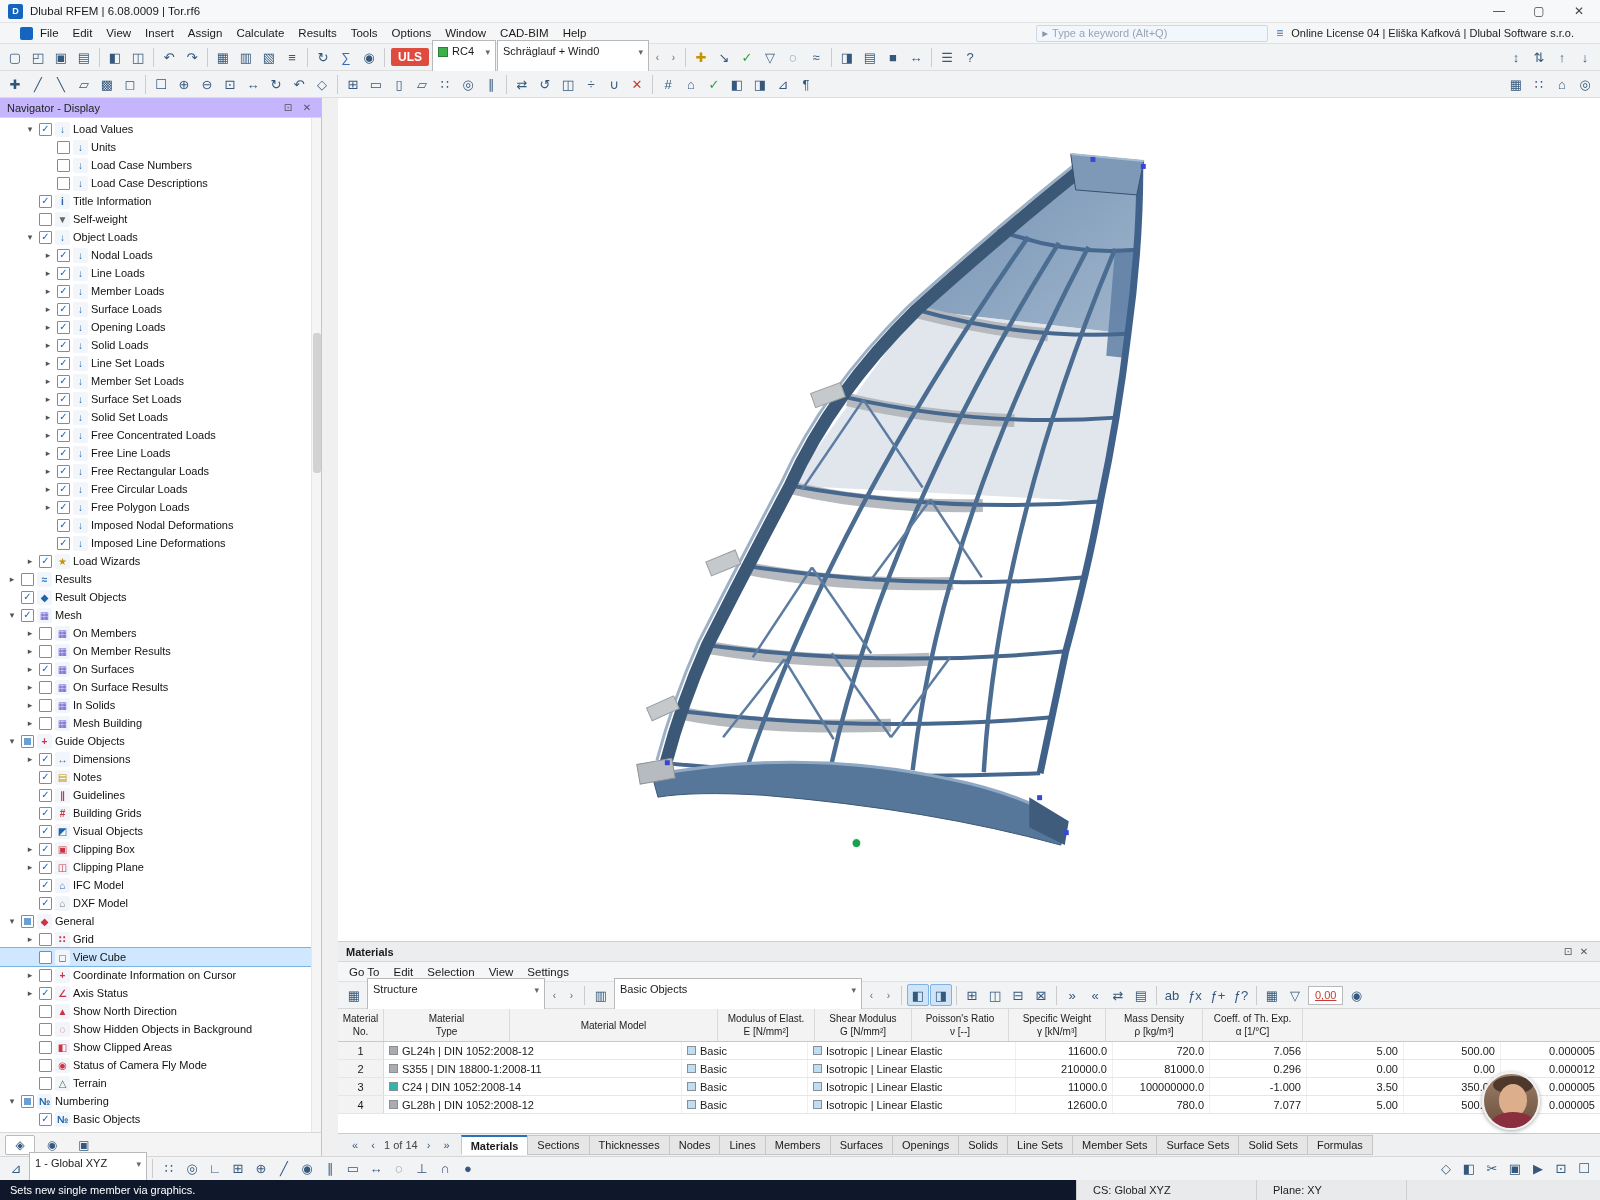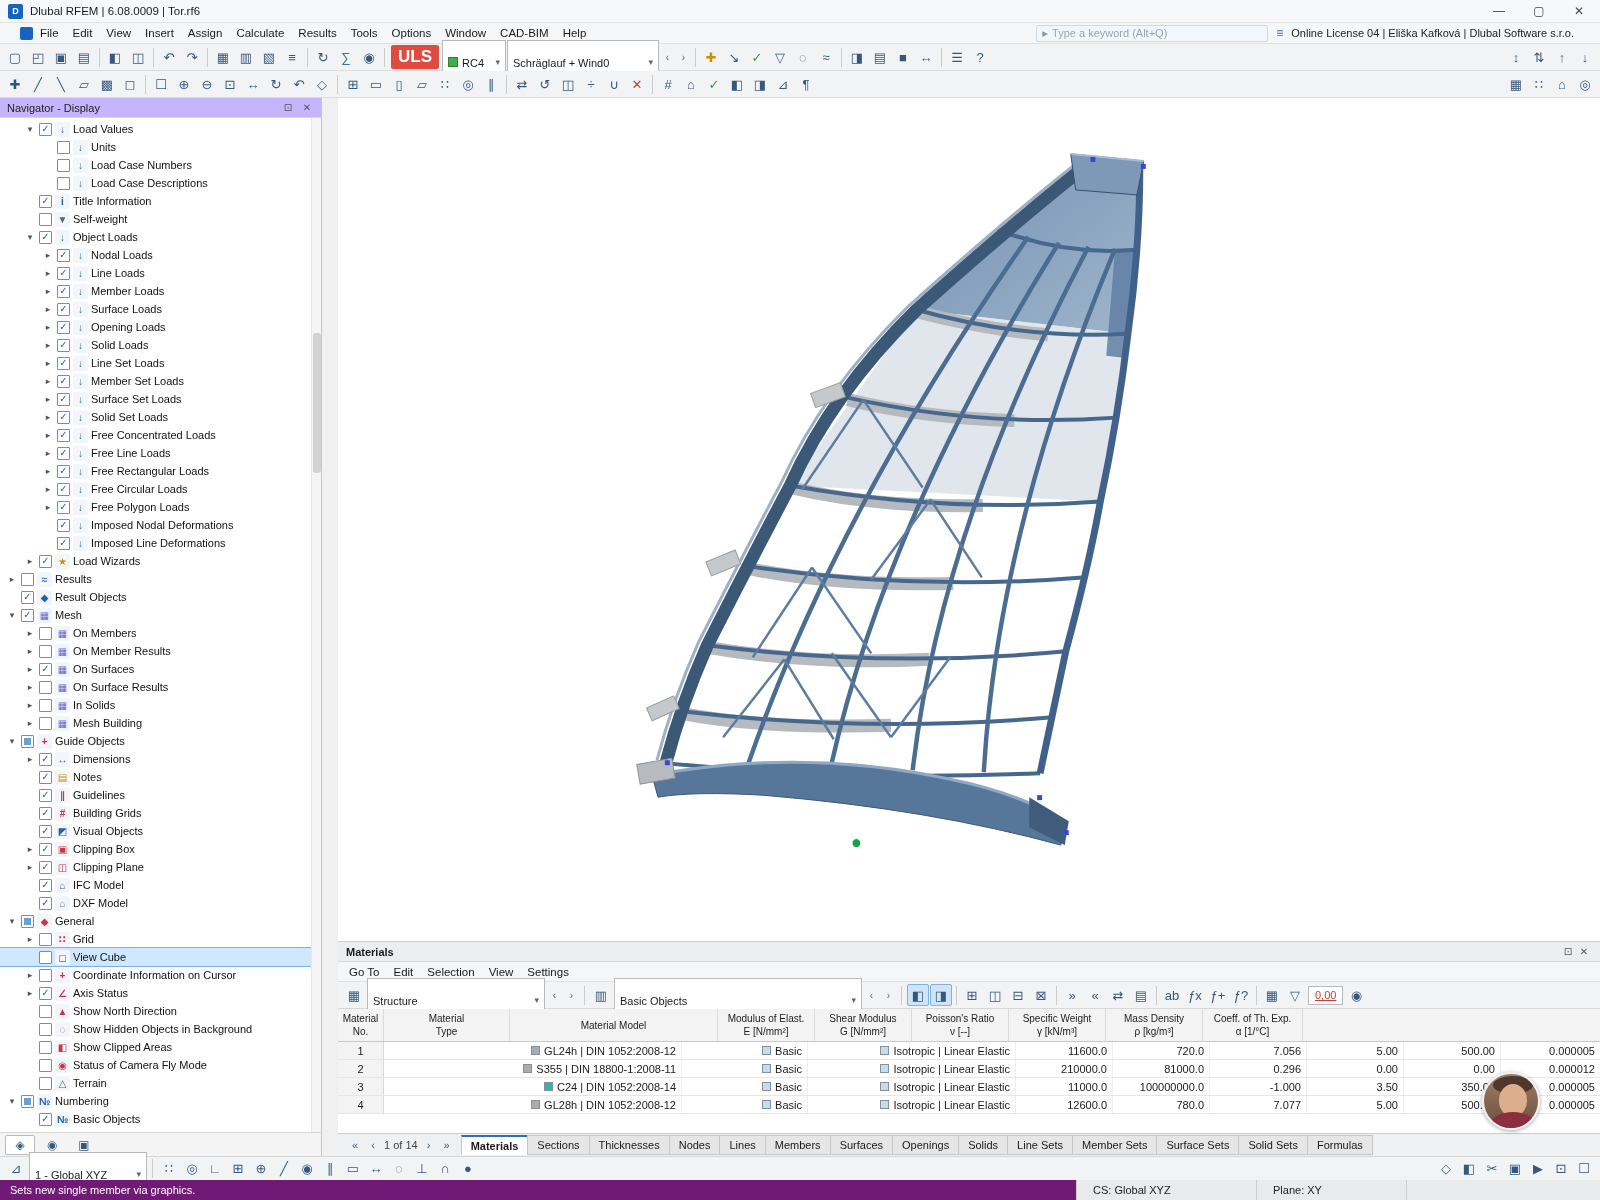--- a/index.html
+++ b/index.html
@@ -24,22 +24,22 @@
   .lic-icon{color:#3b6fb5;font-size:12px;}
 
   
   .toolbar{flex:none;display:flex;align-items:center;background:#f2f3f4;border-bottom:1px solid #dedede;padding:0 4px;gap:1px;height:27px;}
   .tb-group{display:flex;align-items:center;gap:1px;}
   .tb-btn{width:22px;height:22px;display:inline-flex;align-items:center;justify-content:center;border:1px solid transparent;border-radius:2px;color:#35587d;font-size:13px;cursor:default;flex:none;}
   .tb-btn.sm{width:15px;font-size:10px;color:#666;}
   .tb-btn.hl{background:#cfe4f7;border-color:#7fb2df;}
   .tb-sep{width:1px;height:19px;background:#cccccc;margin:0 3px;flex:none;}
   .spacer{flex:1;}
-  .uls-badge{background:#e04b3f;color:#fff;font-weight:bold;font-size:17px;padding:2px 7px;border-radius:2px;margin:0 2px;flex:none;}
-  .combo{height:19px;background:#fff;border:1px solid #b9b9b9;display:flex;align-items:flex-start;padding:16px 5px;font-size:11px;gap:4px;flex:none;cursor:default;}
+  .uls-badge{background:#e04b3f;color:#fff;font-weight:bold;font-size:12px;padding:2px 7px;border-radius:2px;margin:0 2px;flex:none;}
+  .combo{height:19px;background:#fff;border:1px solid #b9b9b9;display:flex;align-items:flex-end;padding:16px 5px;font-size:11px;gap:4px;flex:none;cursor:default;}
   .combo .dd{color:#666;font-size:9px;margin-left:auto;}
   .combo.rc4{width:64px;}
   .combo.lc{width:152px;}
   .combo.cs{width:118px;}
   .combo.m1{width:178px;}
   .combo.m2{width:248px;}
   .sq{width:10px;height:10px;background:#3faf4c;border:1px solid #2c8038;flex:none;}
 
   
   .main{flex:none;height:1058px;display:flex;}
@@ -71,34 +71,34 @@
   .mat-header{height:20px;flex:none;display:flex;align-items:center;background:#ebedef;border-bottom:1px solid #d8d8d8;padding:0 8px;font-weight:bold;font-size:11px;}
   .mat-hbtn{color:#555;font-size:10px;width:16px;text-align:center;font-weight:normal;}
   .mat-header .spacer{flex:1;}
   .mat-menu{height:20px;flex:none;display:flex;align-items:center;background:#f5f6f7;border-bottom:1px solid #e2e2e2;padding:0 4px;font-size:11.5px;}
   .mat-toolbar{height:27px;flex:none;display:flex;align-items:center;gap:2px;background:#f2f3f4;border-bottom:1px solid #d8d8d8;padding:0 5px;}
   .val-box{height:19px;border:1px solid #b9b9b9;background:#fff;padding:0 6px;display:flex;align-items:center;font-size:11px;color:#c43c35;text-decoration:underline;}
   .mat-table{flex:1;background:#fff;overflow:hidden;display:flex;flex-direction:column;}
   .mat-head{display:flex;flex:none;background:#f3f3f3;border-bottom:1px solid #c9c9c9;}
   .mh{border-right:1px solid #dadada;font-size:10px;color:#222;display:flex;flex-direction:column;align-items:center;justify-content:center;line-height:1.3;height:32px;text-align:center;flex:none;}
   .mat-r{display:flex;flex:none;height:18px;border-bottom:1px solid #e6e6e6;font-size:11px;}
-  .mc{border-right:1px solid #efefef;padding:0 5px;display:flex;align-items:center;gap:4px;height:100%;flex:none;overflow:hidden;white-space:nowrap;justify-content:flex-end;}
+  .mc{border-right:1px solid #efefef;padding:0 5px;display:flex;align-items:center;gap:4px;height:100%;flex:none;overflow:hidden;white-space:nowrap;}
   .mc.num{justify-content:flex-end;}
   .mc.no-cell{background:#f3f3f3;justify-content:center;border-right:1px solid #dadada;}
   .csq{width:9px;height:9px;border:1px solid #8a8f94;flex:none;}
   .mat-tabrow{height:23px;flex:none;display:flex;align-items:center;background:#eff0f1;border-top:1px solid #cccccc;padding:0 3px;font-size:11px;}
   .pager{display:flex;align-items:center;gap:4px;padding:0 7px;color:#444;}
   .pgbtn{width:14px;text-align:center;color:#35587d;font-size:11px;}
   .mtab{padding:3px 9px;background:#e6e6e6;border:1px solid #c6c6c6;margin-right:-1px;height:20px;display:flex;align-items:center;cursor:default;}
   .mtab.active{background:#fff;font-weight:bold;border-bottom-color:#fff;border-top:2px solid #2d6fb8;}
 
   
   .status-toolbar{height:24px;flex:none;display:flex;align-items:center;gap:2px;background:#f2f3f4;border-top:1px solid #d6d6d6;padding:0 5px;}
   .hintbar{height:20px;flex:none;display:flex;align-items:stretch;background:#e9eaec;font-size:11px;}
-  .hint{width:1076px;flex:none;background:#701a75;color:#fff;display:flex;align-items:center;padding:0 10px;}
+  .hint{width:1076px;flex:none;background:#0f172a;color:#fff;display:flex;align-items:center;padding:0 10px;}
   .hseg{display:flex;align-items:center;padding:0 16px;border-left:1px solid #cfcfcf;color:#222;width:180px;flex:none;}
 
   
   .avatar{position:absolute;left:1482px;top:1072px;width:58px;height:58px;border-radius:50%;background:linear-gradient(180deg,#9d7f68 0%,#6b4f3d 100%);border:2px solid #f0f0f0;box-shadow:0 1px 4px rgba(0,0,0,.35);overflow:hidden;z-index:5;}
   .avatar .face{position:absolute;left:15px;top:10px;width:28px;height:32px;border-radius:50% 50% 46% 46%;background:#dcae8b;}
   .avatar .hair{position:absolute;left:9px;top:2px;width:40px;height:18px;border-radius:50%;background:#4e382b;}
   .avatar .body{position:absolute;left:7px;top:38px;width:44px;height:24px;border-radius:50% 50% 0 0;background:#8b2f3f;}
 </style>
 </head>
 <body>

